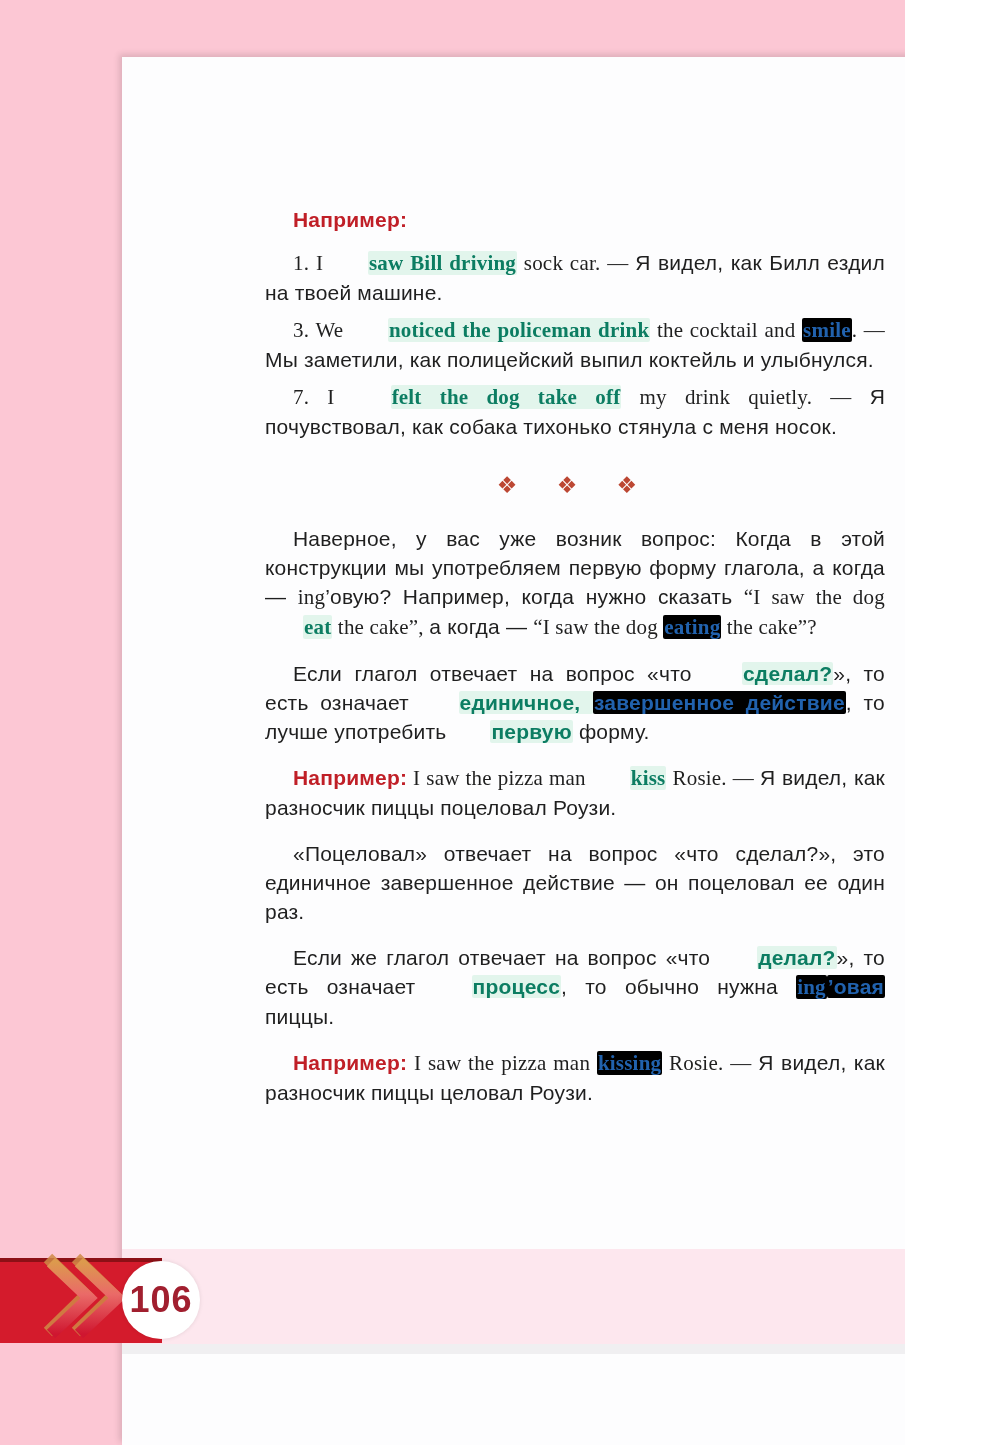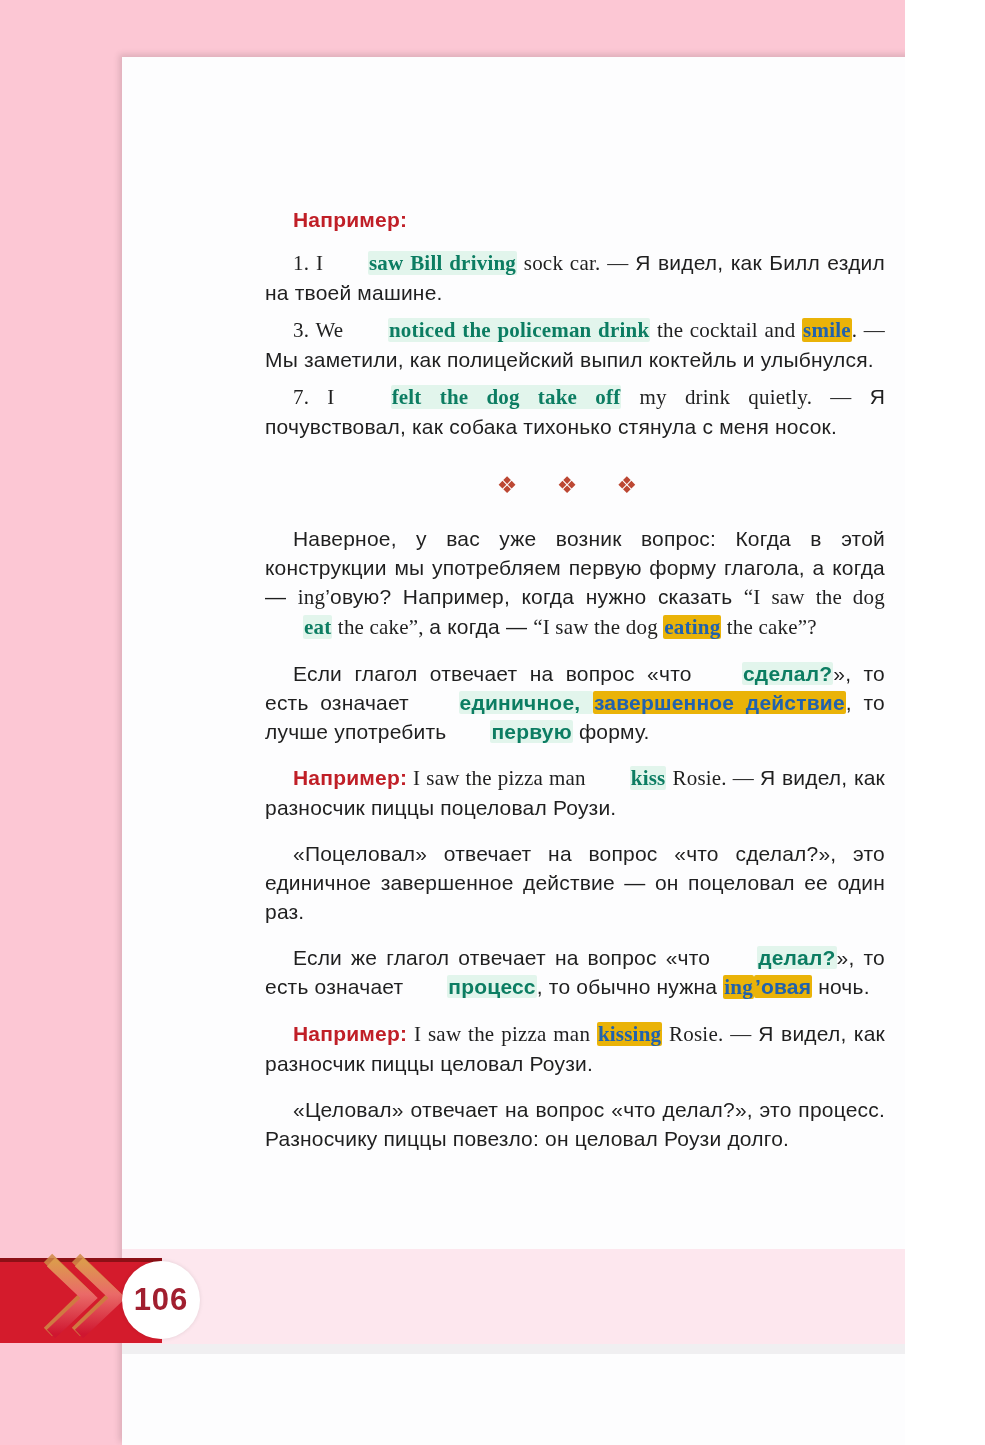--- a/index.html
+++ b/index.html
@@ -23,21 +23,21 @@
   }
   .para.item { margin-bottom:8px; }
   .para.heading { margin-bottom:14px; }
   .para.ornament {
     text-align:center; text-indent:0; margin:30px 0 24px 0;
   }
   .seg.en { font-family:"Liberation Serif", serif; }
   .seg.red { color: var(--heading_red, #c01f27); font-weight:bold; }
   .seg.kw { font-weight:bold; border-radius:2px; padding:0 1px; }
   .seg.kw.g { color: var(--keyword_green, #0c7d62); background:#e2f5ec;margin-left:38px; }
-  .seg.kw.b { color: var(--keyword_blue, #2162ae); background:#eab308; }
+  .seg.kw.b { color: var(--keyword_blue, #2162ae); background:#000000; }
   .seg.orn {
     font-family:"DejaVu Sans", sans-serif; font-size:23px;
     color: var(--ornament_color, #bc4733); letter-spacing:16px;
   }
   .footer-band {
     position:absolute; left:122px; right:0; top:1249px; height:95px;
     background: var(--footer_band_pink, #fde7ee);
   }
   .footer-grey {
     position:absolute; left:122px; right:0; top:1344px; height:10px;
@@ -50,42 +50,41 @@
     box-sizing:border-box; z-index:2;
   }
   .chevron { position:absolute; left:40px; top:1244px; z-index:3; }
   .page-circle {
     position:absolute; left:122px; top:1261px; width:78px; height:78px;
     border-radius:50%; background:#ffffff; z-index:4;
     display:flex; align-items:center; justify-content:center;
     box-shadow:0 0 4px rgba(0,0,0,0.10);
   }
   .page-num {
-    font-size:31px; font-weight:bold; letter-spacing:1px;
+    font-size:36px; font-weight:bold; letter-spacing:1px;
     color: var(--page_number_color, #a11f2f);
   }
 </style>
 </head>
 <body>
 
 <div class="stage">
   <div class="page">
     <div class="content" id="content">
         <p class="para heading"><span class="seg red">Например:</span></p>
         <p class="para item"><span class="seg en">1. I </span><span class="seg en kw g">saw Bill driving</span><span class="seg en"> sock car. — </span><span class="seg ru">Я видел, как Билл ездил на твоей машине.</span></p>
         <p class="para item"><span class="seg en">3. We </span><span class="seg en kw g">noticed the policeman drink</span><span class="seg en"> the cocktail and </span><span class="seg en kw b">smile</span><span class="seg en">. — </span><span class="seg ru">Мы заметили, как полицейский выпил коктейль и улыбнулся.</span></p>
         <p class="para item"><span class="seg en">7. I </span><span class="seg en kw g">felt the dog take off</span><span class="seg en"> my drink quietly. — </span><span class="seg ru">Я почувствовал, как собака тихонько стянула с меня носок.</span></p>
         <p class="para ornament"><span class="seg orn">❖ ❖ ❖</span></p>
         <p class="para body"><span class="seg ru">Наверное, у вас уже возник вопрос: Когда в этой конструкции мы употребляем первую форму глагола, а когда — </span><span class="seg en">ing</span><span class="seg ru">’овую? Например, когда нужно сказать </span><span class="seg en">“I saw the dog </span><span class="seg en kw g">eat</span><span class="seg en"> the cake”, </span><span class="seg ru">а когда — </span><span class="seg en">“I saw the dog </span><span class="seg en kw b">eating</span><span class="seg en"> the cake”?</span></p>
         <p class="para body"><span class="seg ru">Если глагол отвечает на вопрос «что </span><span class="seg ru kw g">сделал?</span><span class="seg ru">», то есть означает </span><span class="seg ru kw g">единичное, </span><span class="seg ru kw b">завершенное действие</span><span class="seg ru">, то лучше употребить </span><span class="seg ru kw g">первую</span><span class="seg ru"> форму.</span></p>
         <p class="para body"><span class="seg red">Например:</span><span class="seg en"> I saw the pizza man </span><span class="seg en kw g">kiss</span><span class="seg en"> Rosie. — </span><span class="seg ru">Я видел, как разносчик пиццы поцеловал Роузи.</span></p>
         <p class="para body"><span class="seg ru">«Поцеловал» отвечает на вопрос «что сделал?», это единичное завершенное действие — он поцеловал ее один раз.</span></p>
-        <p class="para body"><span class="seg ru">Если же глагол отвечает на вопрос «что </span><span class="seg ru kw g">делал?</span><span class="seg ru">», то есть означает </span><span class="seg ru kw g">процесс</span><span class="seg ru">, то обычно нужна </span><span class="seg en kw b">ing</span><span class="seg ru kw b">’овая</span><span class="seg ru"> ночь.</span></p>
+        <p class="para body"><span class="seg ru">Если же глагол отвечает на вопрос «что </span><span class="seg ru kw g">делал?</span><span class="seg ru">», то есть означает </span><span class="seg ru kw g">процесс</span><span class="seg ru">, то обычно нужна </span><span class="seg en kw b">ing</span><span class="seg ru kw b">’овая</span><span class="seg ru"> пиццы.</span></p>
         <p class="para body"><span class="seg red">Например:</span><span class="seg en"> I saw the pizza man </span><span class="seg en kw b">kissing</span><span class="seg en"> Rosie. — </span><span class="seg ru">Я видел, как разносчик пиццы целовал Роузи.</span></p>
-        <p class="para body"><span class="seg ru">«Целовал» отвечает на вопрос «что делал?», это процесс. Разносчику пиццы повезло: он целовал Роузи долго.</span></p>
       </div>
   </div>
 
   <div class="footer-band"></div>
   <div class="footer-grey"></div>
   <div class="red-band"></div>
 
   <svg class="chevron" width="90" height="98" viewBox="0 0 90 98">
     <defs>
       <linearGradient id="chevGrad" x1="0" y1="0" x2="0" y2="1">

